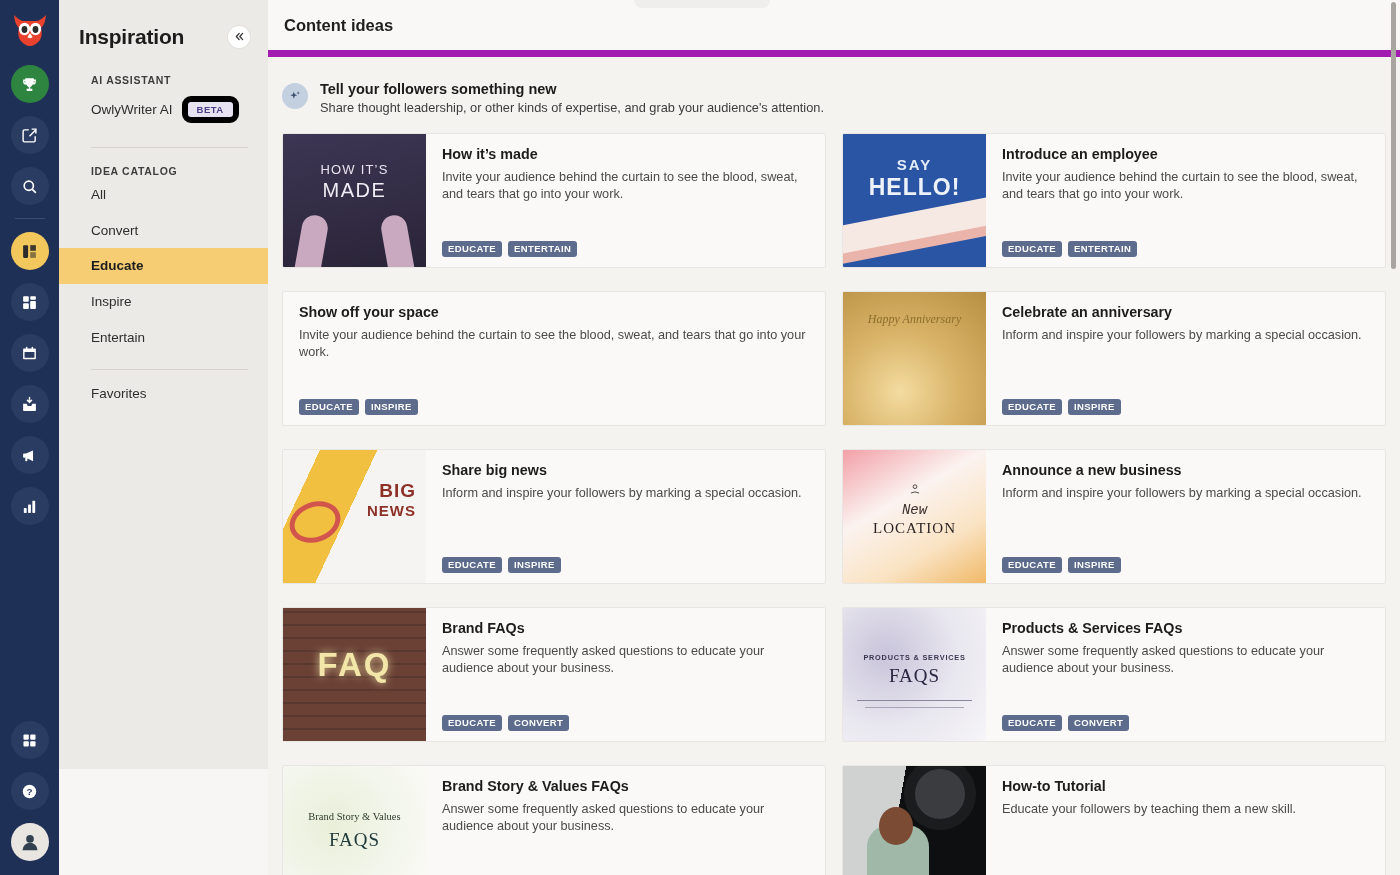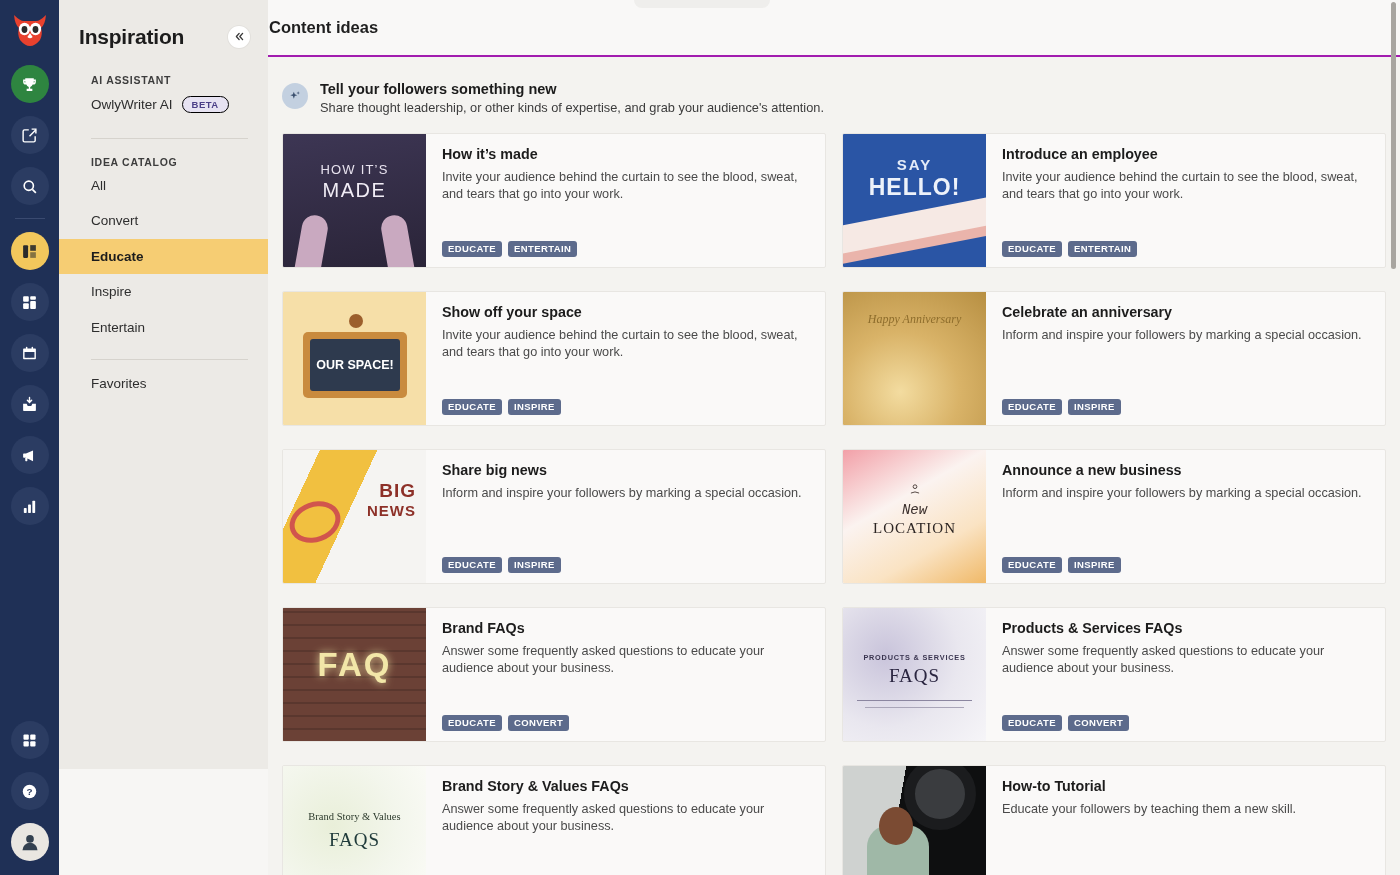--- a/index.html
+++ b/index.html
@@ -58,33 +58,33 @@
   }
   .sb-item {
     font-size: 13.5px; color: #2e2e2e;
     padding: 9px 0 9px 12px; margin: 0 -20px; padding-left: 32px;
     cursor: pointer; line-height: 1.3;
   }
   .sb-item.owly { display: flex; align-items: center; gap: 9px; padding-top: 10px; padding-bottom: 10px; }
   .sb-item.selected { background: #f6cd73; font-weight: 700; color: #1c1c1c; }
   .sb-beta {
     font-size: 9.5px; font-weight: 700; letter-spacing: 0.5px;
-    color: #4b3f87; border: 1px solid #000000; background: #e7e3f2;
+    color: #4b3f87; border: 6px solid #000000; background: #e7e3f2;
     border-radius: 9px; padding: 2px 9px 2px 9px; line-height: 1.2;
   }
   .sb-divider { height: 1px; background: #d6d3cd; margin: 14px 0 0 12px; }
 
   
   .main {
     flex: 1 1 auto; height: 875px; background: #f4f3f0;
     position: relative; overflow: hidden;
   }
   .topbar {
-    height: 57px; background: #f9f8f7; border-bottom: 2px solid #a21caf;
-    display: flex; align-items: center; padding: 0 1px;
+    height: 57px; background: #f9f8f7; border-bottom: 7px solid #a21caf;
+    display: flex; align-items: center; padding: 0 16px;
   }
   .topbar-title { font-size: 16.5px; font-weight: 700; color: #1f1f1f; }
   .top-pill {
     position: absolute; top: 0px; left: 366px; width: 136px; height: 8px;
     background: #efeeec; border-radius: 0 0 8px 8px;
   }
 
   .scrollarea { height: 818px; position: relative; background: #f4f3f0; }
 
   .promo {
@@ -382,30 +382,20 @@
             <div class="card-title">Introduce an employee</div>
             <div class="card-desc">Invite your audience behind the curtain to see the blood, sweat, and tears that go into your work.</div>
             <div class="card-tags">
               <span class="tag">EDUCATE</span>
               <span class="tag">ENTERTAIN</span>
             </div>
           </div>
         </div>
 
         <div class="card">
-          <div class="card-thumb">
-            <div class="th t-space">
-              <div class="nail"></div>
-              <div class="board">
-                <div class="board-in">
-                  <span>OUR</span>&nbsp;<span>SPACE!</span>
-                </div>
-              </div>
-            </div>
-          </div>
           <div class="card-body">
             <div class="card-title">Show off your space</div>
             <div class="card-desc">Invite your audience behind the curtain to see the blood, sweat, and tears that go into your work.</div>
             <div class="card-tags">
               <span class="tag">EDUCATE</span>
               <span class="tag">INSPIRE</span>
             </div>
           </div>
         </div>
 

